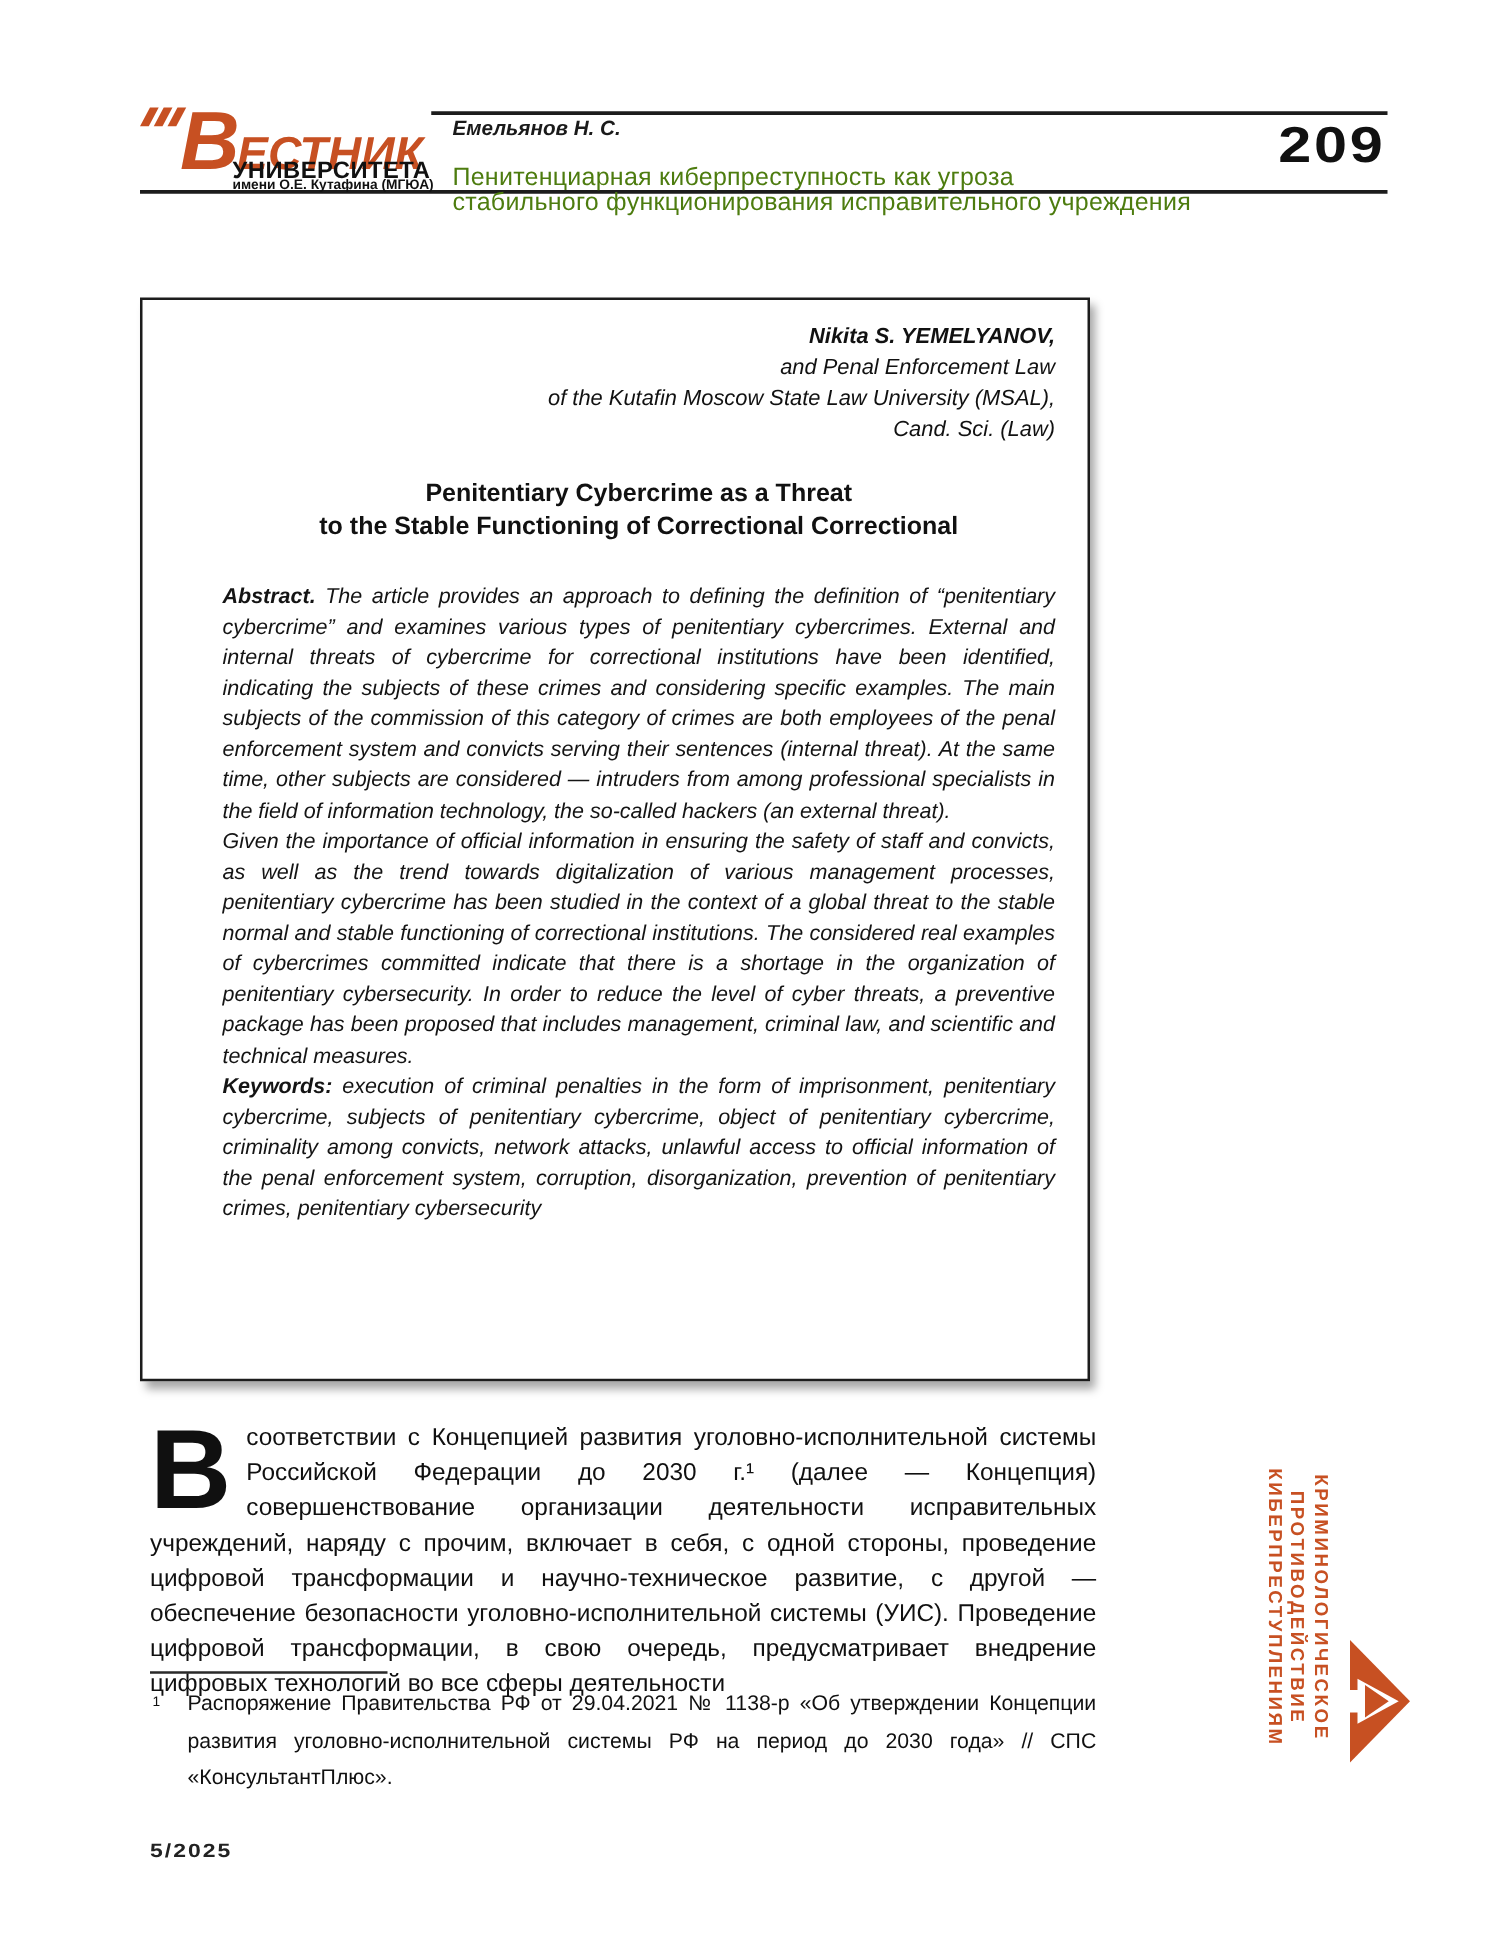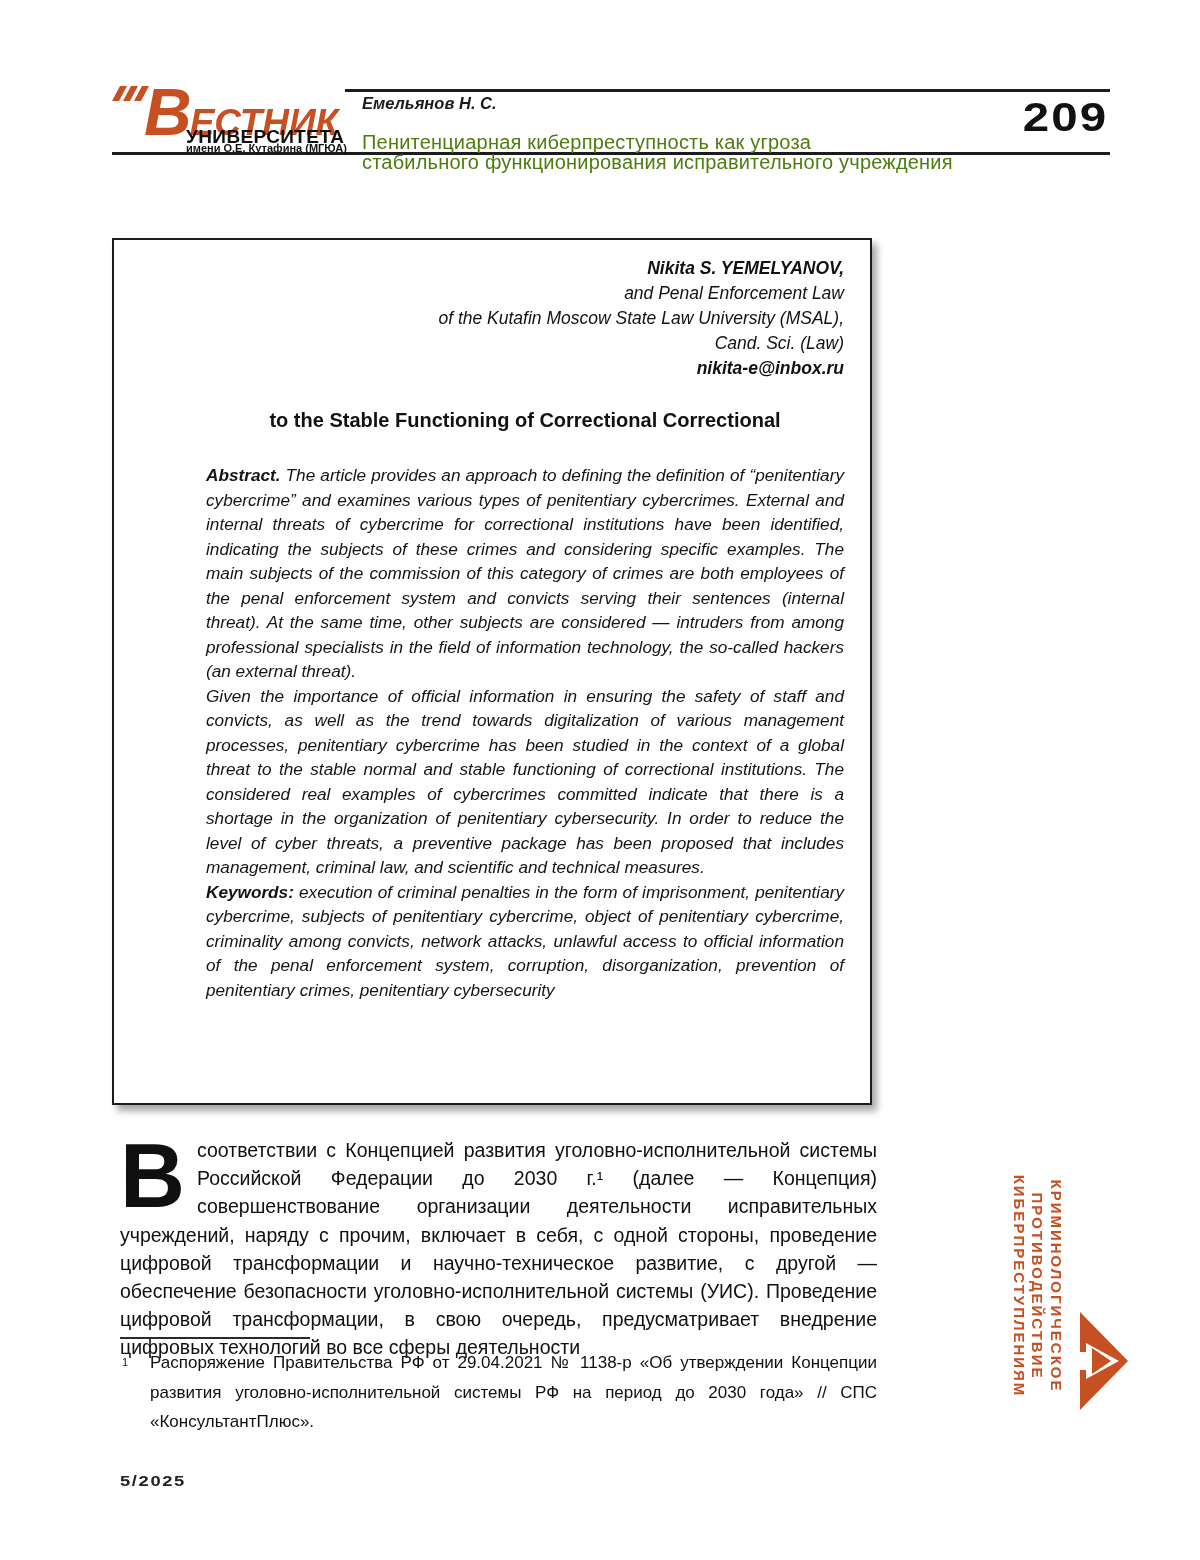--- a/index.html
+++ b/index.html
@@ -19,21 +19,21 @@
   .logo-rest { font-size:37px; font-weight:bold; font-style:italic; color:var(--accent); letter-spacing:0px; }
   .logo-sub { position:absolute; left:70px; top:44px; font-size:19px; font-weight:800; color:#111; letter-spacing:.4px; white-space:nowrap; }
   .logo-sub2 { position:absolute; left:70px; top:60px; font-size:11px; font-weight:bold; color:#111; white-space:nowrap; }
 
   .rh-text { position:absolute; left:362px; top:94px; width:640px; }
   .rh-author { font-size:16.5px; font-weight:bold; font-style:italic; color:#1a1a1a; margin-bottom:20px; }
   .rh-title { font-size:20px; line-height:19.5px; color:#4d7c0f; letter-spacing:.2px; }
   .page-num { position:absolute; right:92px; top:94px; font-size:44px; font-weight:800; letter-spacing:2px; color:#111; transform:scale(1.08,.92); transform-origin:right top; }
 
   
-  .box { position:absolute; left:112px; top:238px; width:760px; height:867px; background:#fff; border:2px solid #1c1c1c; box-shadow:5px 6px 7px rgba(0,0,0,.35); padding:16px 26px 18px 92px; }
+  .box { position:absolute; left:112px; top:238px; width:760px; height:867px; background:#fff; border:2px solid #1c1c1c; box-shadow:5px 6px 7px rgba(0,0,0,.35); padding:16px 26px 18px 64px; }
   .box-author { text-align:right; font-style:italic; font-size:17.5px; line-height:25px; color:#111; }
   .box-author .b { font-weight:bold; }
   .box-title { margin-top:26px; text-align:center; font-weight:bold; font-size:20px; line-height:26px; color:#111; }
   .abs { margin-top:30px; font-style:italic; font-size:17.2px; line-height:24.5px; text-align:justify; color:#141414; }
   .abs b { font-weight:bold; }
   .abs + .abs { margin-top:0; }
 
   
   .body-par { position:absolute; left:120px; top:1136px; width:757px; font-size:19.5px; line-height:28.2px; text-align:justify; color:#101010; }
   .dropcap { float:left; font-size:90px; line-height:72px; font-weight:bold; color:#101010; margin:4px 12px 0 0; }
@@ -76,24 +76,24 @@
   </div>
 
   <div class="page-num">209</div>
 
   <div class="box">
     <div class="box-author">
       <div class="b">Nikita S. YEMELYANOV,</div>
       <div>and Penal Enforcement Law</div>
       <div>of the Kutafin Moscow State Law University (MSAL),</div>
       <div>Cand. Sci. (Law)</div>
-      <div class="b">nikita-e@inbox.ru</div>
     </div>
 
     <div class="box-title">
+      <div>Penitentiary Cybercrime as a Threat</div>
       <div>to the Stable Functioning of Correctional Correctional</div>
     </div>
 
     <p class="abs"><b>Abstract.</b> <span>The article provides an approach to defining the definition of “penitentiary cybercrime” and examines various types of penitentiary cybercrimes. External and internal threats of cybercrime for correctional institutions have been identified, indicating the subjects of these crimes and considering specific examples. The main subjects of the commission of this category of crimes are both employees of the penal enforcement system and convicts serving their sentences (internal threat). At the same time, other subjects are considered — intruders from among professional specialists in the field of information technology, the so-called hackers (an external threat).</span></p>
     <p class="abs"><span>Given the importance of official information in ensuring the safety of staff and convicts, as well as the trend towards digitalization of various management processes, penitentiary cybercrime has been studied in the context of a global threat to the stable normal and stable functioning of correctional institutions. The considered real examples of cybercrimes committed indicate that there is a shortage in the organization of penitentiary cybersecurity. In order to reduce the level of cyber threats, a preventive package has been proposed that includes management, criminal law, and scientific and technical measures.</span></p>
     <p class="abs"><b>Keywords:</b> <span>execution of criminal penalties in the form of imprisonment, penitentiary cybercrime, subjects of penitentiary cybercrime, object of penitentiary cybercrime, criminality among convicts, network attacks, unlawful access to official information of the penal enforcement system, corruption, disorganization, prevention of penitentiary crimes, penitentiary cybersecurity</span></p>
   </div>
 
   <div class="body-par">
     <span class="dropcap">В</span><span>соответствии с Концепцией развития уголовно-исполнительной системы Российской Федерации до 2030 г.¹ (далее — Концепция) совершенствование организации деятельности исправительных учреждений, наряду с прочим, включает в себя, с одной стороны, проведение цифровой трансформации и научно-техническое развитие, с другой — обеспечение безопасности уголовно-исполнительной системы (УИС). Проведение цифровой трансформации, в свою очередь, предусматривает внедрение цифровых технологий во все сферы деятельности</span>

